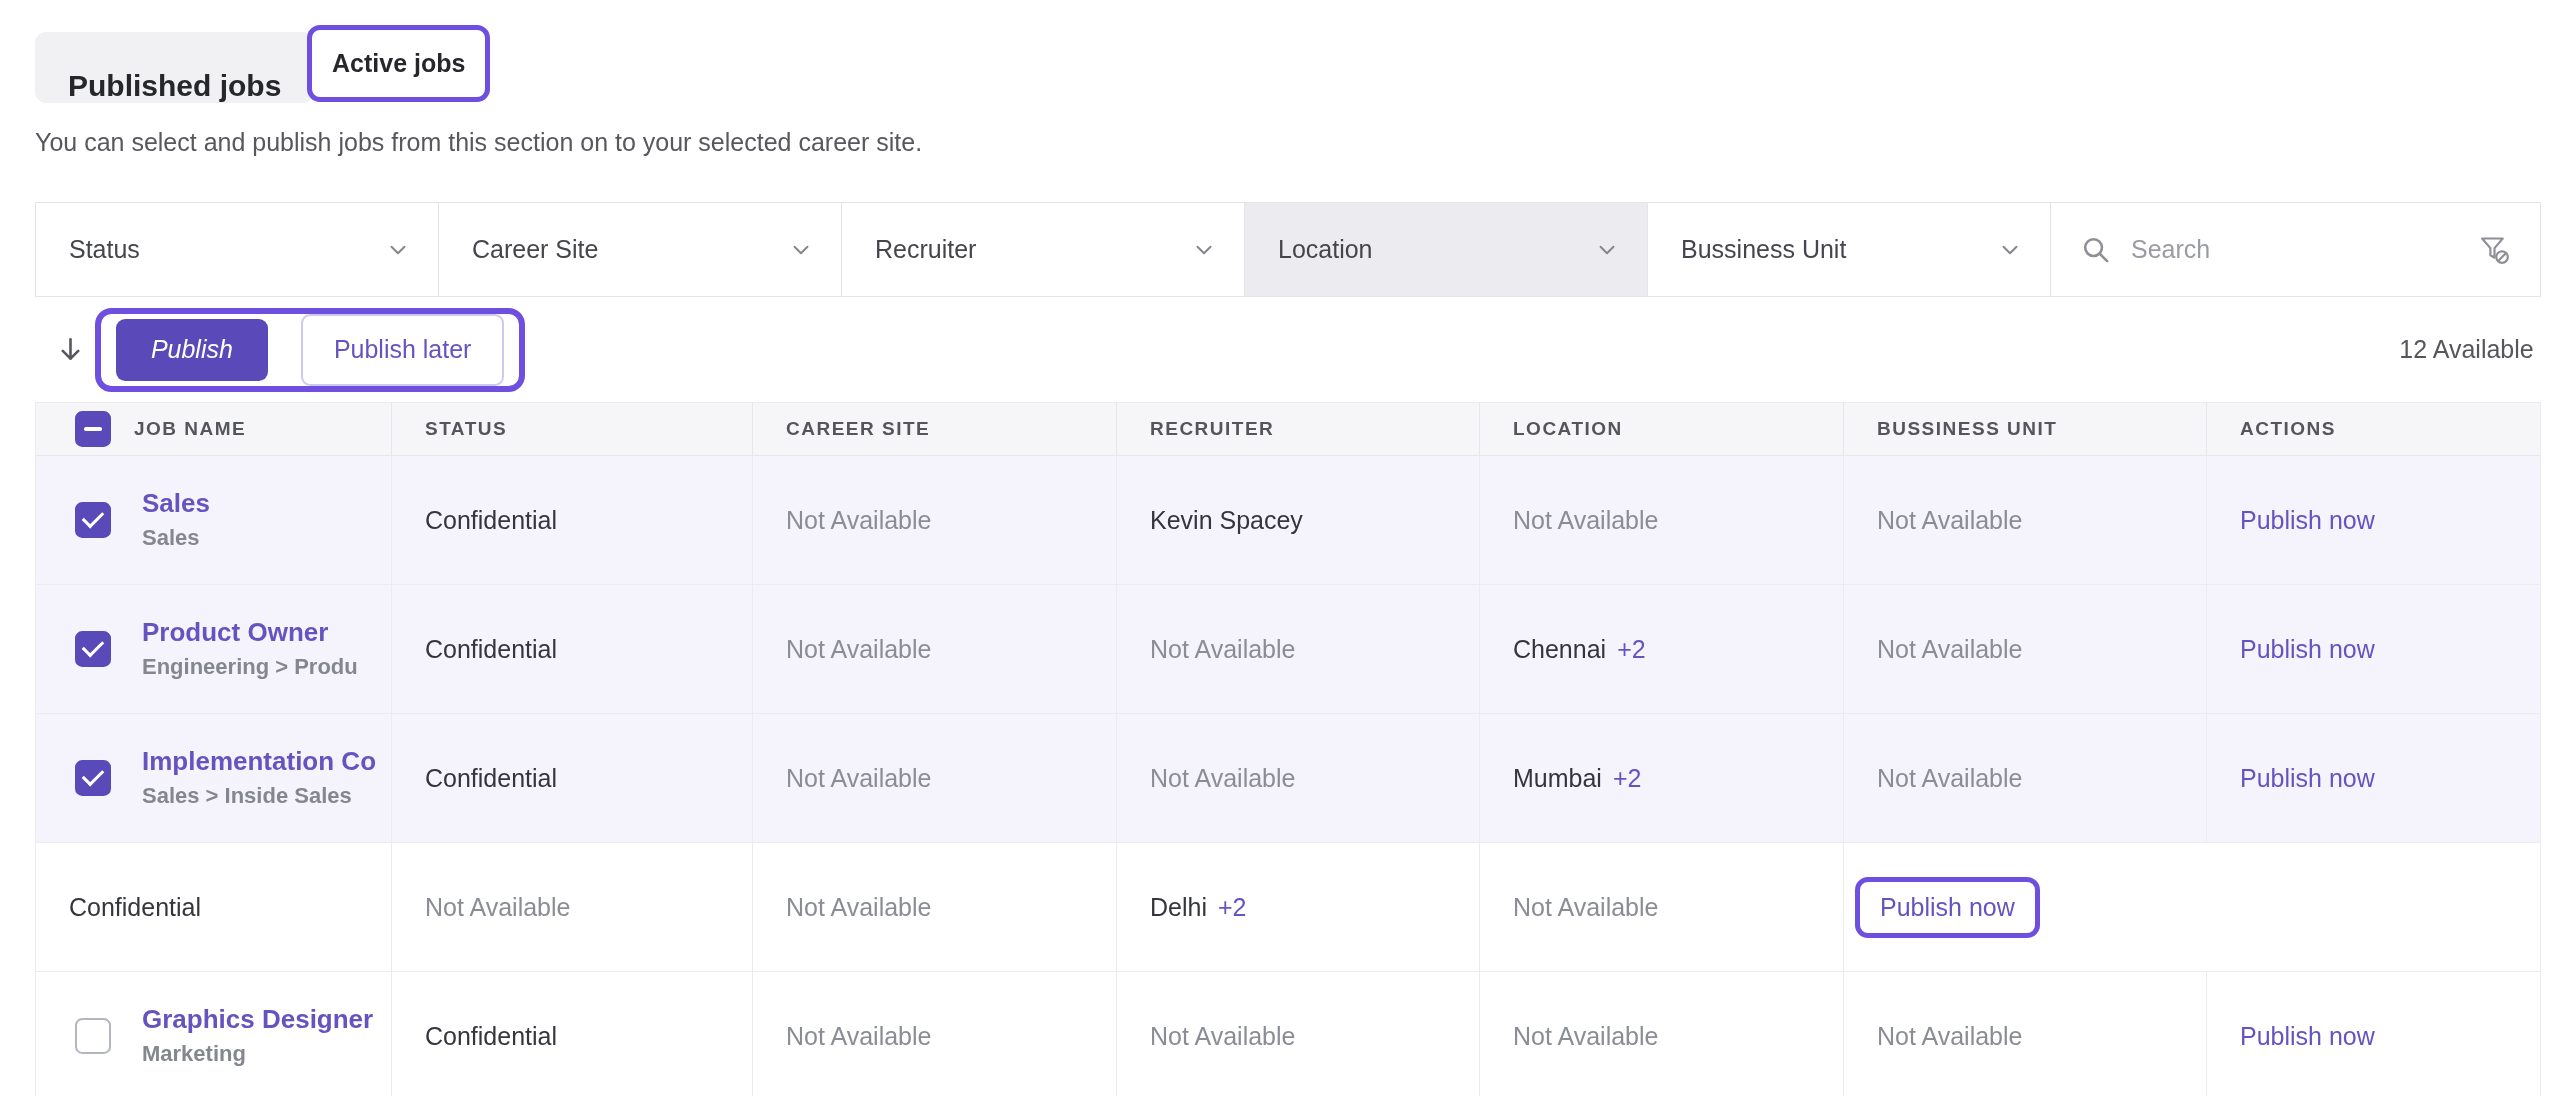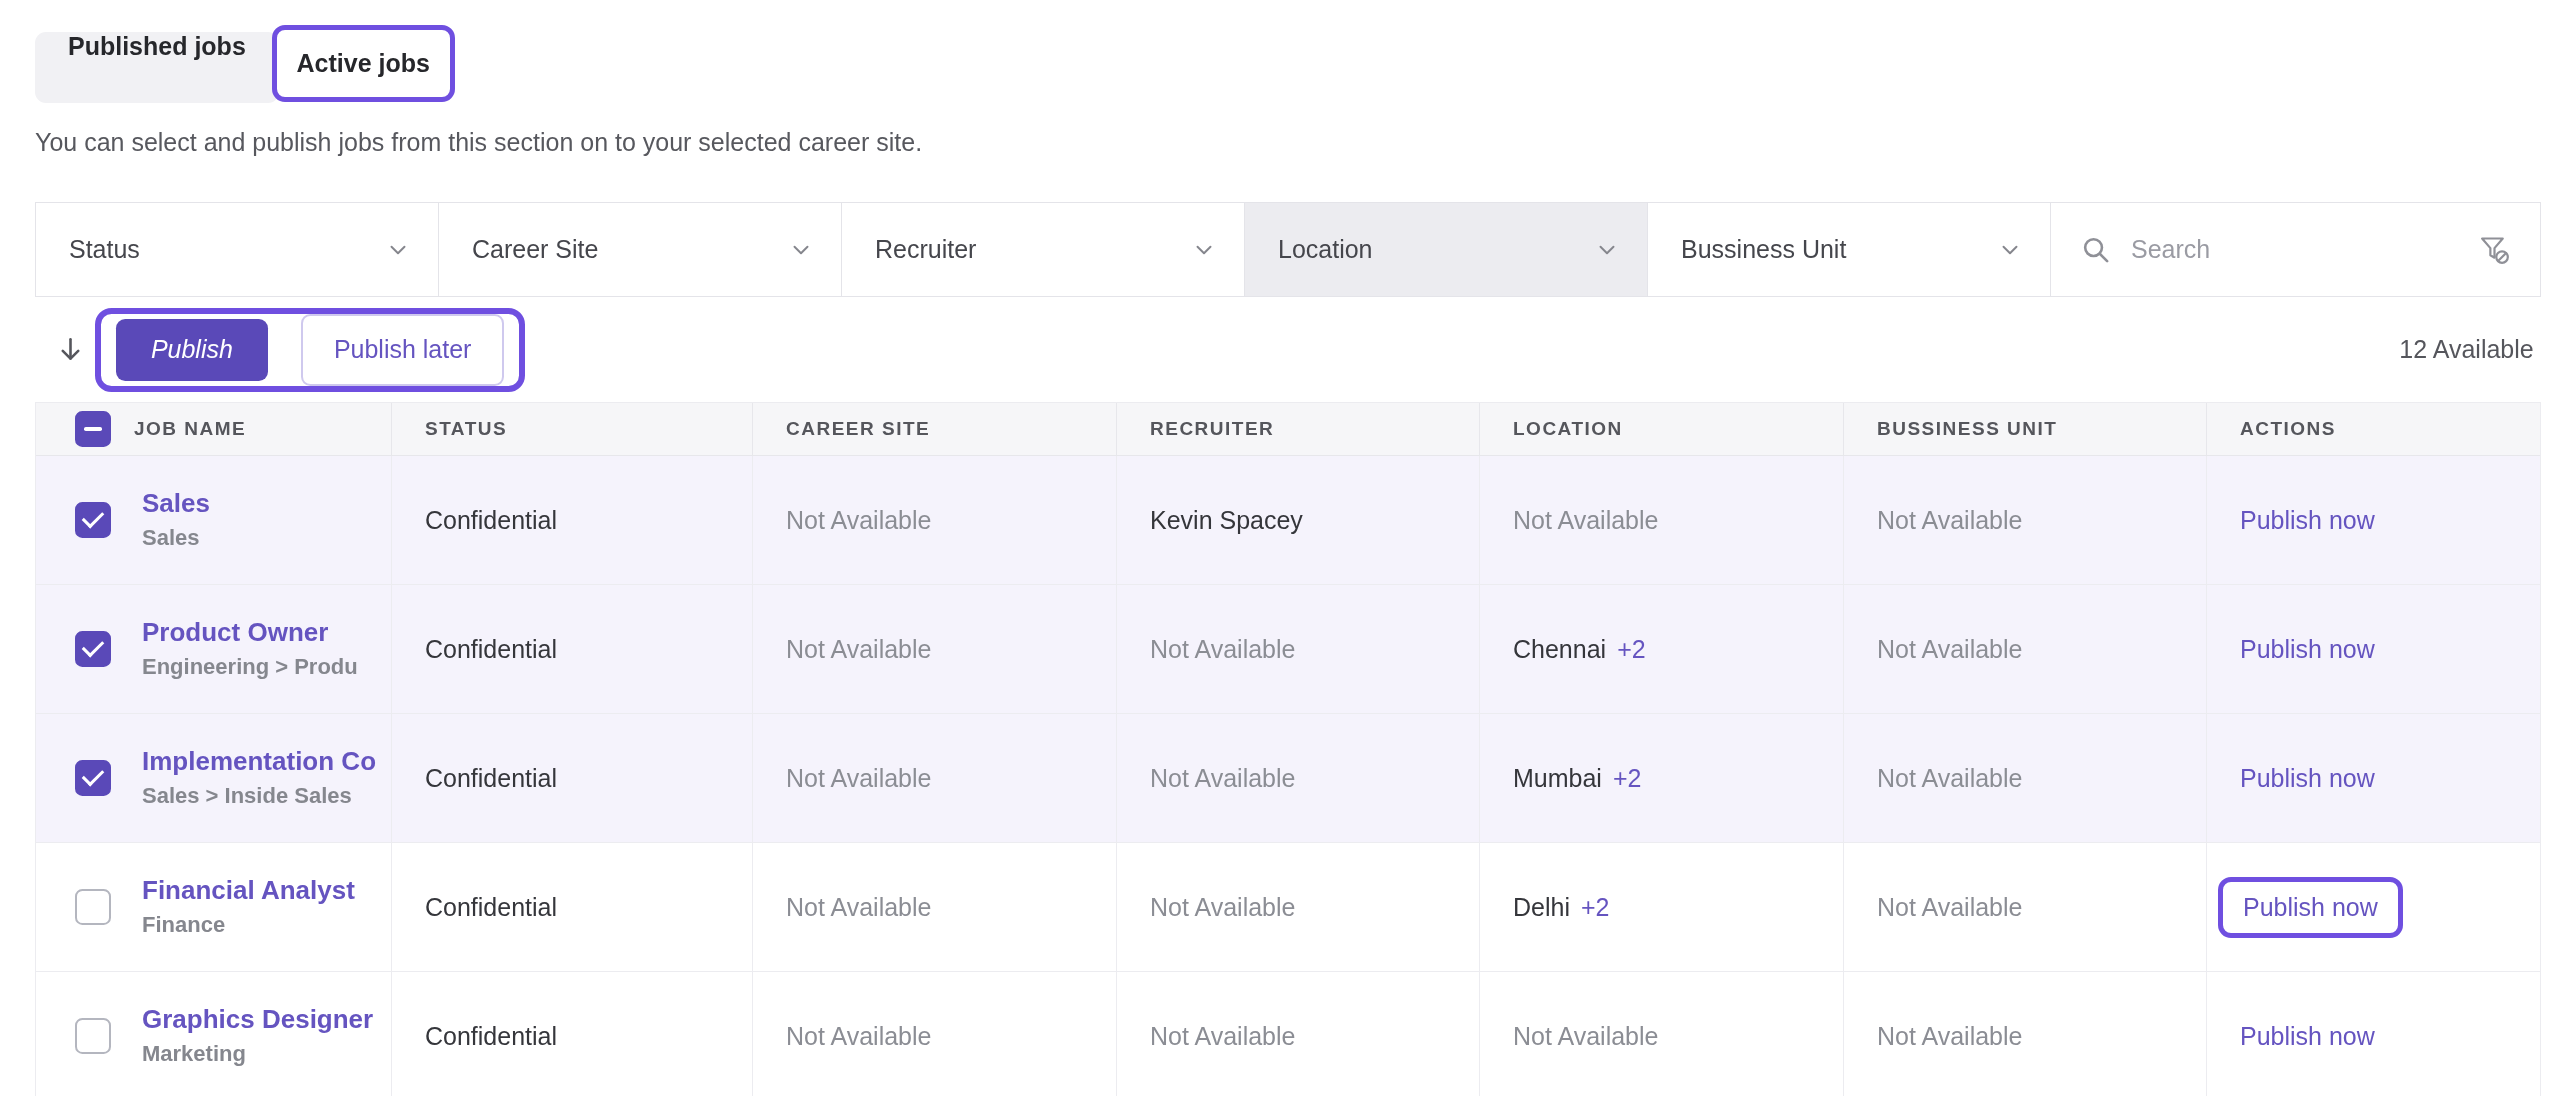--- a/index.html
+++ b/index.html
@@ -14,22 +14,22 @@
     padding: 23px 35px 0;
     position: relative;
     background: #fff;
   }
 
   
   .tabs { display: flex; align-items: center; }
   .tab-published {
     height: 71px; padding: 0 33px;
     background: #f1f1f4; border-radius: 11px;
-    display: flex; align-items: flex-start;
-    font-size: 25px; font-weight: 600; color: #26272b;
+    display: flex; align-items: flex-end;
+    font-size: 30px; font-weight: 600; color: #26272b;
     cursor: pointer;
     margin-top: 9px;
   }
   .tab-active {
     height: 77px; margin-left: -7.3px; padding: 0 20px;
     background: #fff;
     border: 5.5px solid var(--ring, #6f4fe0);
     border-radius: 13px;
     display: flex; align-items: center;
     font-size: 25px; font-weight: 600; color: #26272b;
@@ -333,27 +333,20 @@
           <span class="cell-text muted">Not Available</span>
         </div>
       <div class="td">
           <span class="action-wrap">
             <a class="publish-now">Publish now</a>
           </span>
         </div>
     </div>
 
     <div class="tr">
-      <div class="td td-name">
-        <span class="checkbox"></span>
-        <div class="name-block">
-          <a class="job-link">Financial Analyst</a>
-          <span class="dept">Finance</span>
-        </div>
-      </div>
       <div class="td">
           <span class="cell-text">Confidential</span>
         </div>
       <div class="td">
           <span class="cell-text muted">Not Available</span>
         </div>
       <div class="td">
           <span class="cell-text muted">Not Available</span>
         </div>
       <div class="td">

